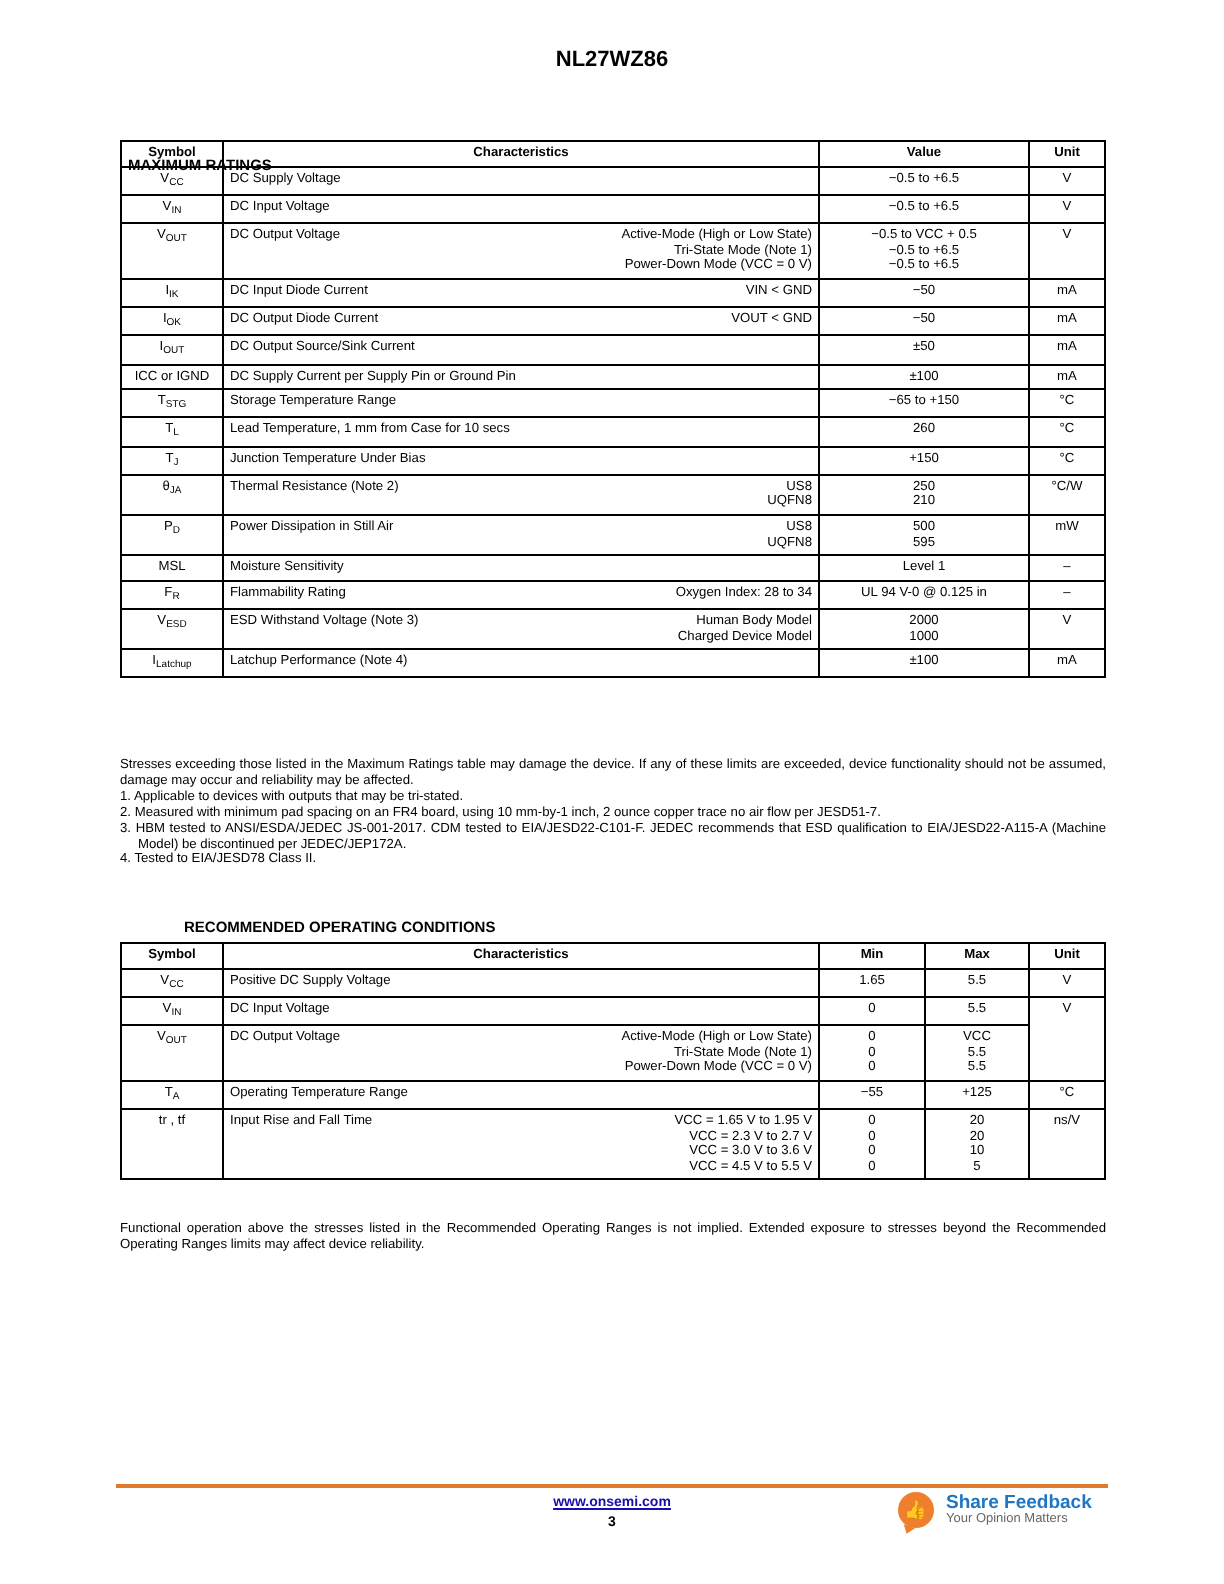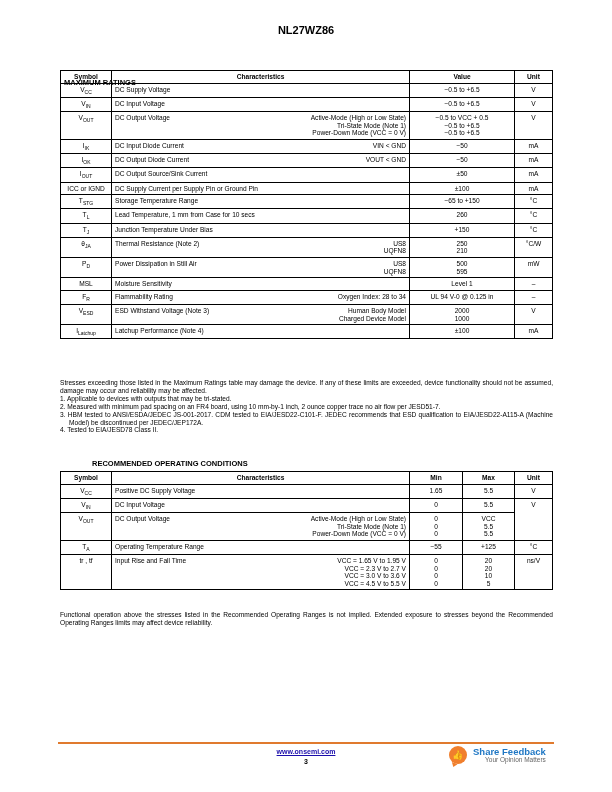--- a/index.html
+++ b/index.html
@@ -19,21 +19,21 @@
   .sub { font-size: 5px; vertical-align: -1.5px; }
   .notes { position: absolute; left: 60px; width: 493px; font-size: 6.6px; line-height: 1.2; text-align: justify; }
   .notes p { margin: 0; }
   .notes .note { padding-left: 9px; text-indent: -9px; }
   .footer-line { position: absolute; left: 58px; top: 742px; width: 496px; height: 2px; background: #e07a2e; }
   .footer-link { position: absolute; top: 748px; left: 0; width: 612px; text-align: center; font-weight: bold; font-size: 7px; color: #1a0dab; text-decoration: underline; }
   .footer-page { position: absolute; top: 758px; left: 0; width: 612px; text-align: center; font-weight: bold; font-size: 7px; }
   .feedback { position: absolute; left: 449px; top: 746px; display: flex; align-items: center; }
   .feedback-icon { width: 18px; height: 18px; border-radius: 50%; background: #f07f2d; display: flex; align-items: center; justify-content: center; color: #fff; font-size: 9px; position: relative; }
   .feedback-icon::after { content: ""; position: absolute; left: 2px; bottom: -3px; border-left: 3px solid transparent; border-right: 3px solid transparent; border-top: 4px solid #f07f2d; transform: rotate(20deg); }
-  .feedback-text { margin-left: 6px; line-height: 1.05; text-align: right; }
+  .feedback-text { margin-left: 6px; line-height: 1.05; }
   .feedback-title { color: #1f77c4; font-weight: bold; font-size: 9.5px; }
   .feedback-sub { color: #666; font-size: 6.5px; }
 </style>
 </head>
 <body>
 
 <div class="page-title">NL27WZ86</div>
 
 <div class="section-title" style="top:58px;margin-top:20px;">MAXIMUM RATINGS</div>
 

